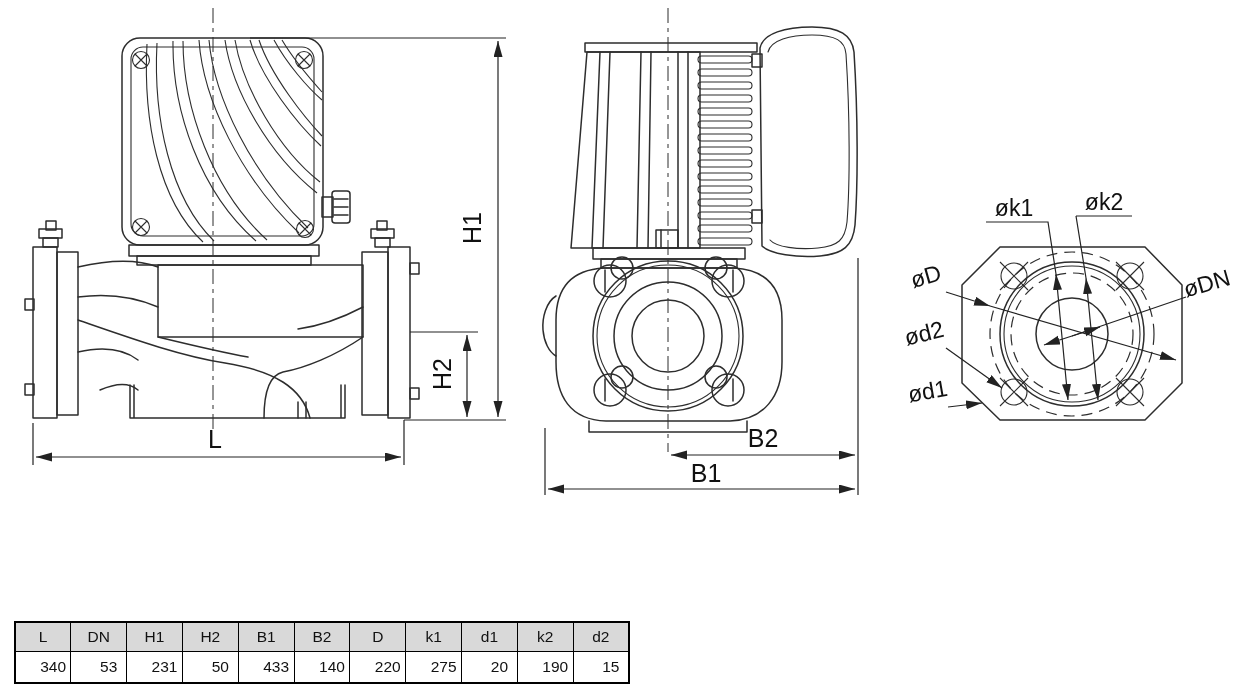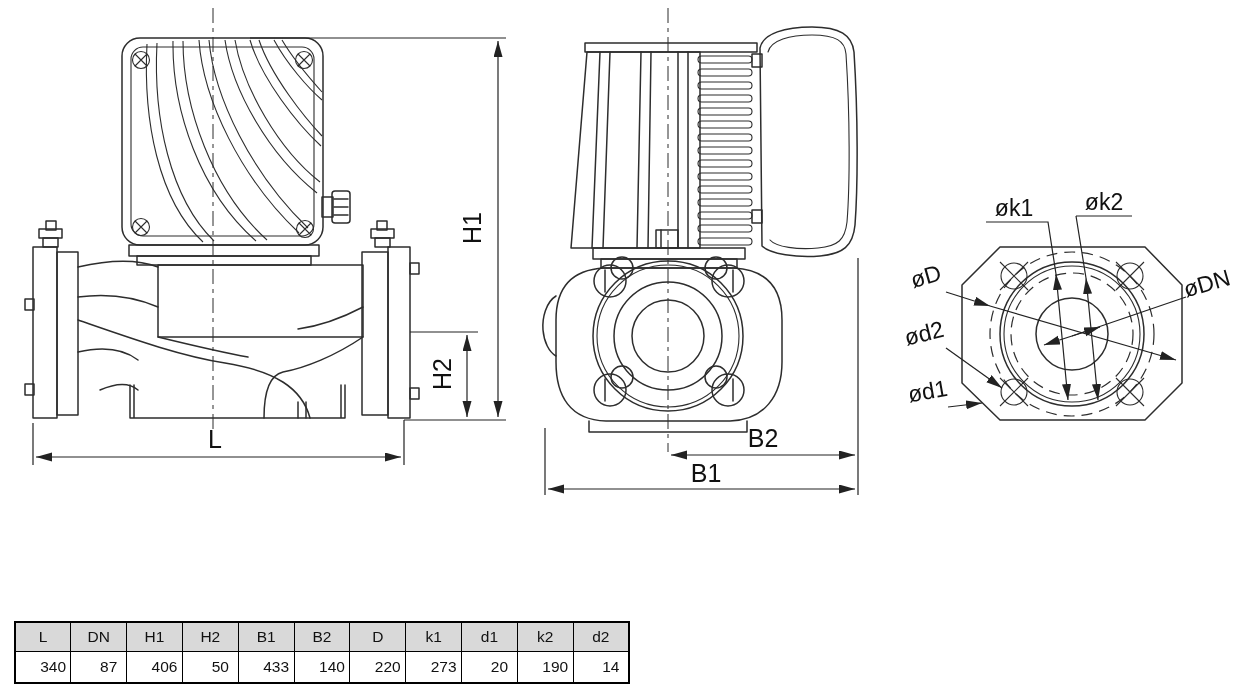--- a/index.html
+++ b/index.html
@@ -278,27 +278,27 @@
       <td>B1</td>
       <td>B2</td>
       <td>D</td>
       <td>k1</td>
       <td>d1</td>
       <td>k2</td>
       <td>d2</td>
     </tr>
     <tr class="vl">
       <td>340</td>
-      <td>87</td>
-      <td>406</td>
+      <td>53</td>
+      <td>231</td>
       <td>50</td>
       <td>433</td>
       <td>140</td>
       <td>220</td>
-      <td>273</td>
+      <td>275</td>
       <td>20</td>
       <td>190</td>
-      <td>14</td>
+      <td>15</td>
     </tr>
   </tbody>
 </table>
 
 </div>
 
 </body></html>

